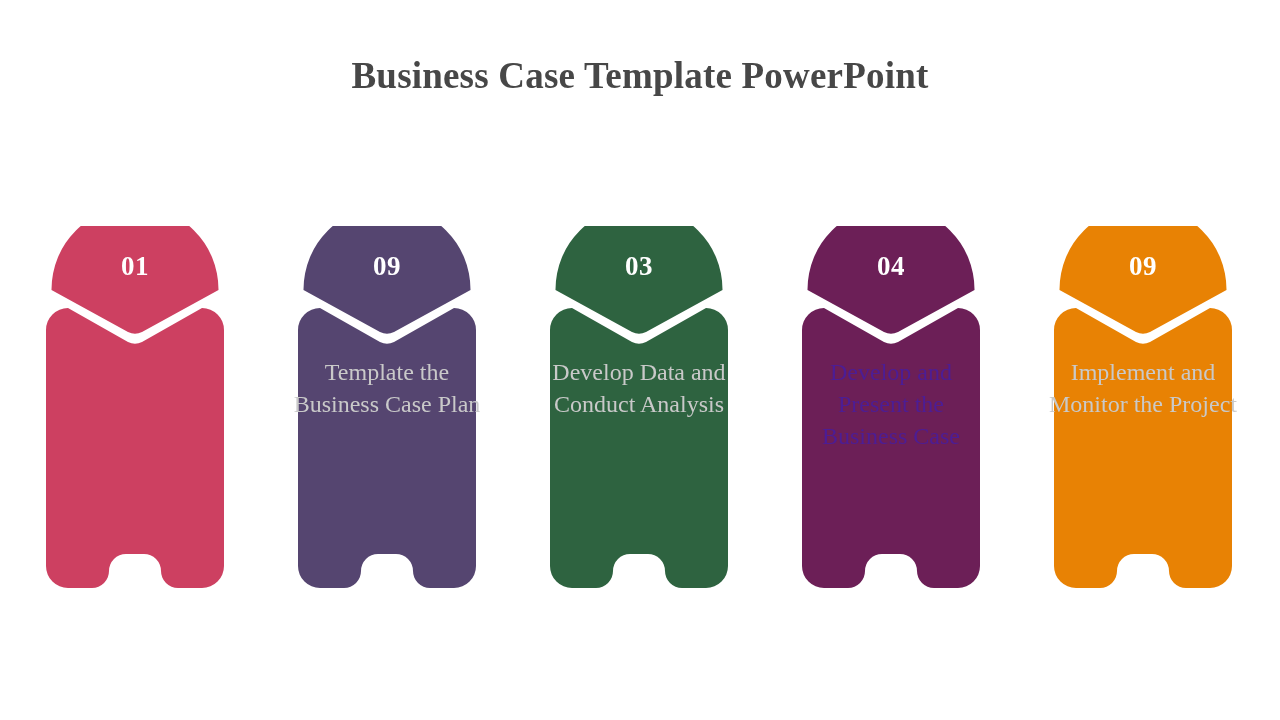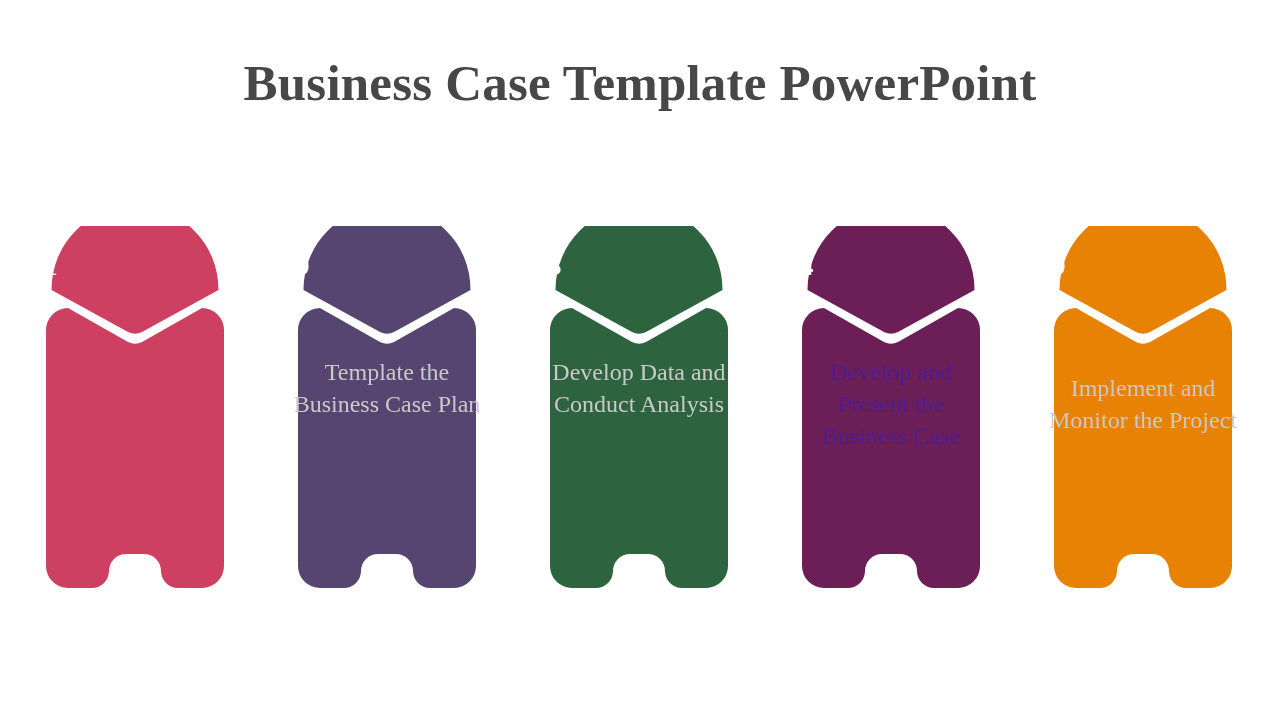--- a/index.html
+++ b/index.html
@@ -22,21 +22,21 @@
   }
 
   #slide-title {
     position: absolute;
     left: 0;
     top: 54px;
     width: 1280px;
     text-align: center;
     font-family: "Liberation Serif", serif;
     font-weight: bold;
-    font-size: 51px;
+    font-size: 37px;
     letter-spacing: 0.2px;
     color: #474747;
     white-space: nowrap;
   }
 
   #steps-row {
     position: absolute;
     left: 0;
     top: 226px;
     width: 1280px;
@@ -57,20 +57,21 @@
     width: 210px;
     height: 370px;
     display: block;
   }
 
   .step-number {
     position: absolute;
     left: 0;
     top: 27px;
     width: 210px;
+    text-align: center;
     font-family: "Liberation Serif", serif;
     font-weight: bold;
     font-size: 27px;
     color: #ffffff;
     line-height: 1;
     letter-spacing: 0.5px;
   }
 
   .step-label {
     position: absolute;
@@ -138,17 +139,17 @@
     </div>
 
     <div class="step-card" style="left:1038px;">
       <svg class="step-svg" viewBox="0 0 210 370">
         <path class="dome-shape" d="M 21.5 63.5 A 83.5 83.5 0 0 1 188.5 63.5 L 188.5 64 L 112 106 A 16 16 0 0 1 98 106 L 21.5 64 Z" fill="#e88204"></path>
         <path class="body-shape" d="M 16 104 A 22 22 0 0 1 38 82 L 98 116 A 16 16 0 0 0 112 116 L 172 82 A 22 22 0 0 1 194 104
                  L 194 340 A 22 22 0 0 1 172 362 L 148 362 A 17 17 0 0 1 131 345 A 17 17 0 0 0 114 328
                  L 96 328 A 17 17 0 0 0 79 345 A 17 17 0 0 1 62 362 L 38 362 A 22 22 0 0 1 16 340 Z" fill="#e88204"></path>
       </svg>
       <div class="step-number" style="color: rgb(255, 255, 255);">09</div>
-      <div class="step-label" style="color: rgb(201, 201, 201); margin-top: 16px;">Implement and Monitor the Project</div>
+      <div class="step-label" style="color: rgb(201, 201, 201);">Implement and Monitor the Project</div>
     </div>
 
   </div>
 </div>
 
 </body></html>

